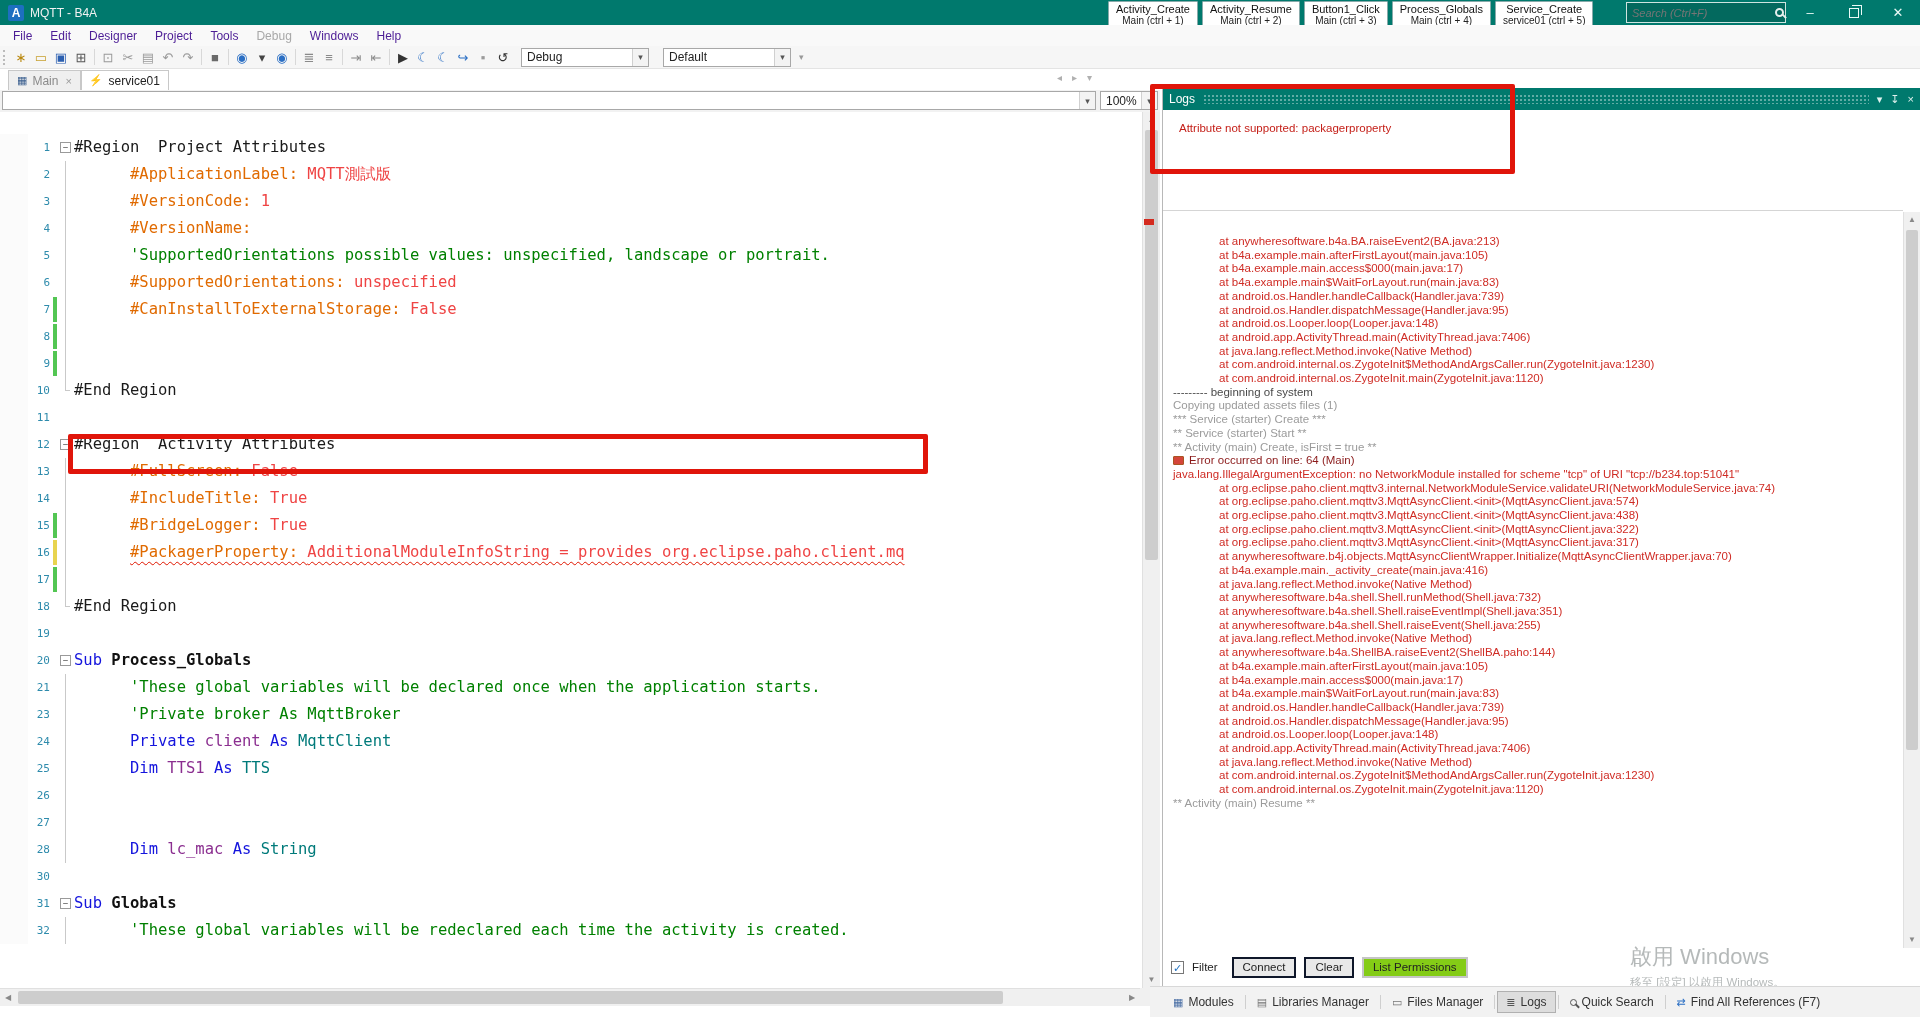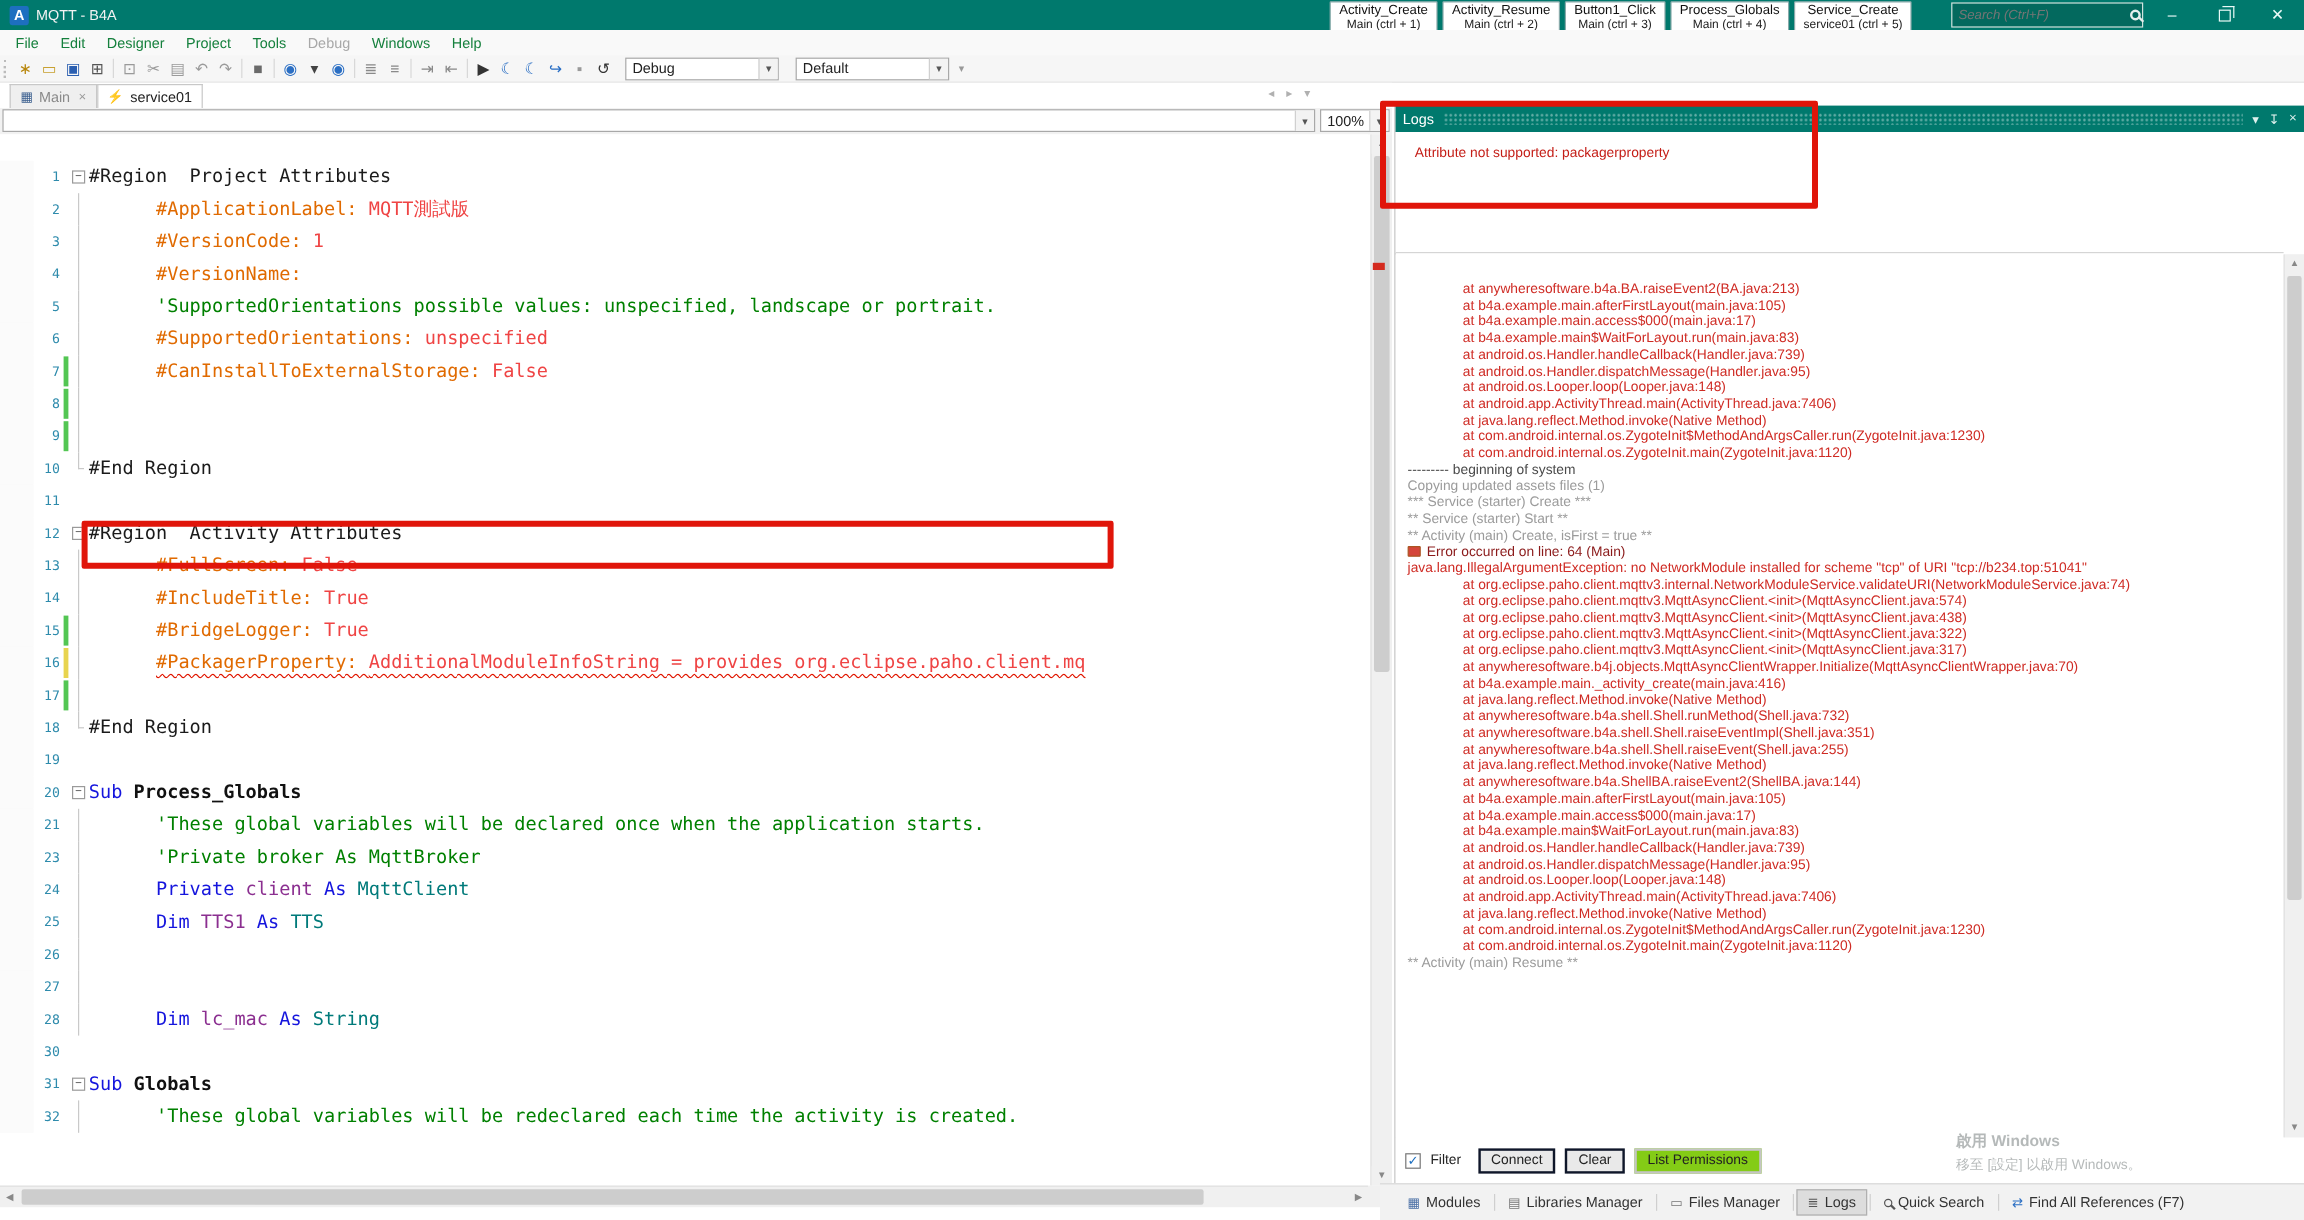--- a/index.html
+++ b/index.html
@@ -28,21 +28,21 @@
   .winctl { position:absolute; right:0; top:0; height:25px; display:flex; }
   .wbtn { width:44px; height:25px; color:#eafaf7; font-size:13px; display:flex; align-items:center;
           justify-content:center; }
   .wrest { width:10px; height:10px; border:1px solid #eafaf7; position:relative; }
   .wrest::before { content:''; position:absolute; left:2px; top:-4px; width:9px; height:9px;
                    border:1px solid #eafaf7; border-bottom:none; border-left:none; }
 
   
   .menubar { position:absolute; left:0; top:25px; width:1920px; height:21px; background:#f9f9f9;
              display:flex; align-items:center; padding-left:4px; }
-  .mitem { font-size:12px; color:#15803d; padding:2px 9px; }
+  .mitem { font-size:12px; color:#4c1d95; padding:2px 9px; }
   .mitem.dis { color:#a8a8a8; }
 
   
   .toolbar { position:absolute; left:0; top:46px; width:1920px; height:23px; background:#f6f6f6;
              display:flex; align-items:center; border-bottom:1px solid #e4e4e4; }
   .grip { width:5px; height:15px; margin:0 3px; border-left:2px dotted #bbb; }
   .ticon { width:20px; height:19px; display:flex; align-items:center; justify-content:center; font-size:13px; }
   .tsep { width:1px; height:16px; background:#d8d8d8; margin:0 3px; }
   .combo { height:19px; background:#fff; border:1px solid #a8a8a8; display:flex; align-items:center; }
   .combo .cv { flex:1; font-size:12px; color:#222; padding:0 5px; white-space:nowrap; overflow:hidden; }
@@ -128,21 +128,21 @@
             align-items:center; padding-left:8px; gap:8px; }
   .chk { width:13px; height:13px; border:1px solid #777; background:#fff; color:#1d6fc0; font-size:11px;
          line-height:12px; text-align:center; }
   .chklbl { font-size:11.5px; color:#222; margin-right:6px; }
   .lbtn { height:21px; background:#e9e9e9; border:2px solid #0f172a; font-size:11.5px; color:#222;
           padding:0 9px; display:flex; align-items:center; }
   .lbtn.flat { background:#84cc16; border-color:#c5c5c5; }
 
   
   .wmark { position:absolute; left:1630px; top:942px; color:rgba(120,128,128,.55); pointer-events:none; }
-  .wmark .w1 { font-size:13px;font-weight:bold; }
+  .wmark .w1 { font-size:22px; }
   .wmark .w2 { font-size:11.5px; margin-top:3px; }
 
   
   .bottombar { position:absolute; left:1150px; top:986px; width:770px; height:31px; background:#f2f2f2;
                border-top:1px solid #d8d8d8; display:flex; align-items:center; padding-left:14px; }
   .bitem { display:flex; align-items:center; gap:5px; font-size:12px; color:#333; padding:3px 8px;
            border:1px solid transparent; }
   .bitem.act { background:#dddddd; border-color:#b0b0b0; }
   .bitem .bic { font-size:11px; }
   .bsep { width:1px; height:14px; background:#cfcfcf; margin:0 2px; }
@@ -367,21 +367,21 @@
         <div class="lrow lc-trace ind"><span>at org.eclipse.paho.client.mqttv3.MqttAsyncClient.&lt;init&gt;(MqttAsyncClient.java:438)</span></div>
         <div class="lrow lc-trace ind"><span>at org.eclipse.paho.client.mqttv3.MqttAsyncClient.&lt;init&gt;(MqttAsyncClient.java:322)</span></div>
         <div class="lrow lc-trace ind"><span>at org.eclipse.paho.client.mqttv3.MqttAsyncClient.&lt;init&gt;(MqttAsyncClient.java:317)</span></div>
         <div class="lrow lc-trace ind"><span>at anywheresoftware.b4j.objects.MqttAsyncClientWrapper.Initialize(MqttAsyncClientWrapper.java:70)</span></div>
         <div class="lrow lc-trace ind"><span>at b4a.example.main._activity_create(main.java:416)</span></div>
         <div class="lrow lc-trace ind"><span>at java.lang.reflect.Method.invoke(Native Method)</span></div>
         <div class="lrow lc-trace ind"><span>at anywheresoftware.b4a.shell.Shell.runMethod(Shell.java:732)</span></div>
         <div class="lrow lc-trace ind"><span>at anywheresoftware.b4a.shell.Shell.raiseEventImpl(Shell.java:351)</span></div>
         <div class="lrow lc-trace ind"><span>at anywheresoftware.b4a.shell.Shell.raiseEvent(Shell.java:255)</span></div>
         <div class="lrow lc-trace ind"><span>at java.lang.reflect.Method.invoke(Native Method)</span></div>
-        <div class="lrow lc-trace ind"><span>at anywheresoftware.b4a.ShellBA.raiseEvent2(ShellBA.java:144)</span></div>
+        <div class="lrow lc-trace ind"><span>at anywheresoftware.b4a.ShellBA.raiseEvent2(ShellBA.paho:144)</span></div>
         <div class="lrow lc-trace ind"><span>at b4a.example.main.afterFirstLayout(main.java:105)</span></div>
         <div class="lrow lc-trace ind"><span>at b4a.example.main.access$000(main.java:17)</span></div>
         <div class="lrow lc-trace ind"><span>at b4a.example.main$WaitForLayout.run(main.java:83)</span></div>
         <div class="lrow lc-trace ind"><span>at android.os.Handler.handleCallback(Handler.java:739)</span></div>
         <div class="lrow lc-trace ind"><span>at android.os.Handler.dispatchMessage(Handler.java:95)</span></div>
         <div class="lrow lc-trace ind"><span>at android.os.Looper.loop(Looper.java:148)</span></div>
         <div class="lrow lc-trace ind"><span>at android.app.ActivityThread.main(ActivityThread.java:7406)</span></div>
         <div class="lrow lc-trace ind"><span>at java.lang.reflect.Method.invoke(Native Method)</span></div>
         <div class="lrow lc-trace ind"><span>at com.android.internal.os.ZygoteInit$MethodAndArgsCaller.run(ZygoteInit.java:1230)</span></div>
         <div class="lrow lc-trace ind"><span>at com.android.internal.os.ZygoteInit.main(ZygoteInit.java:1120)</span></div>

